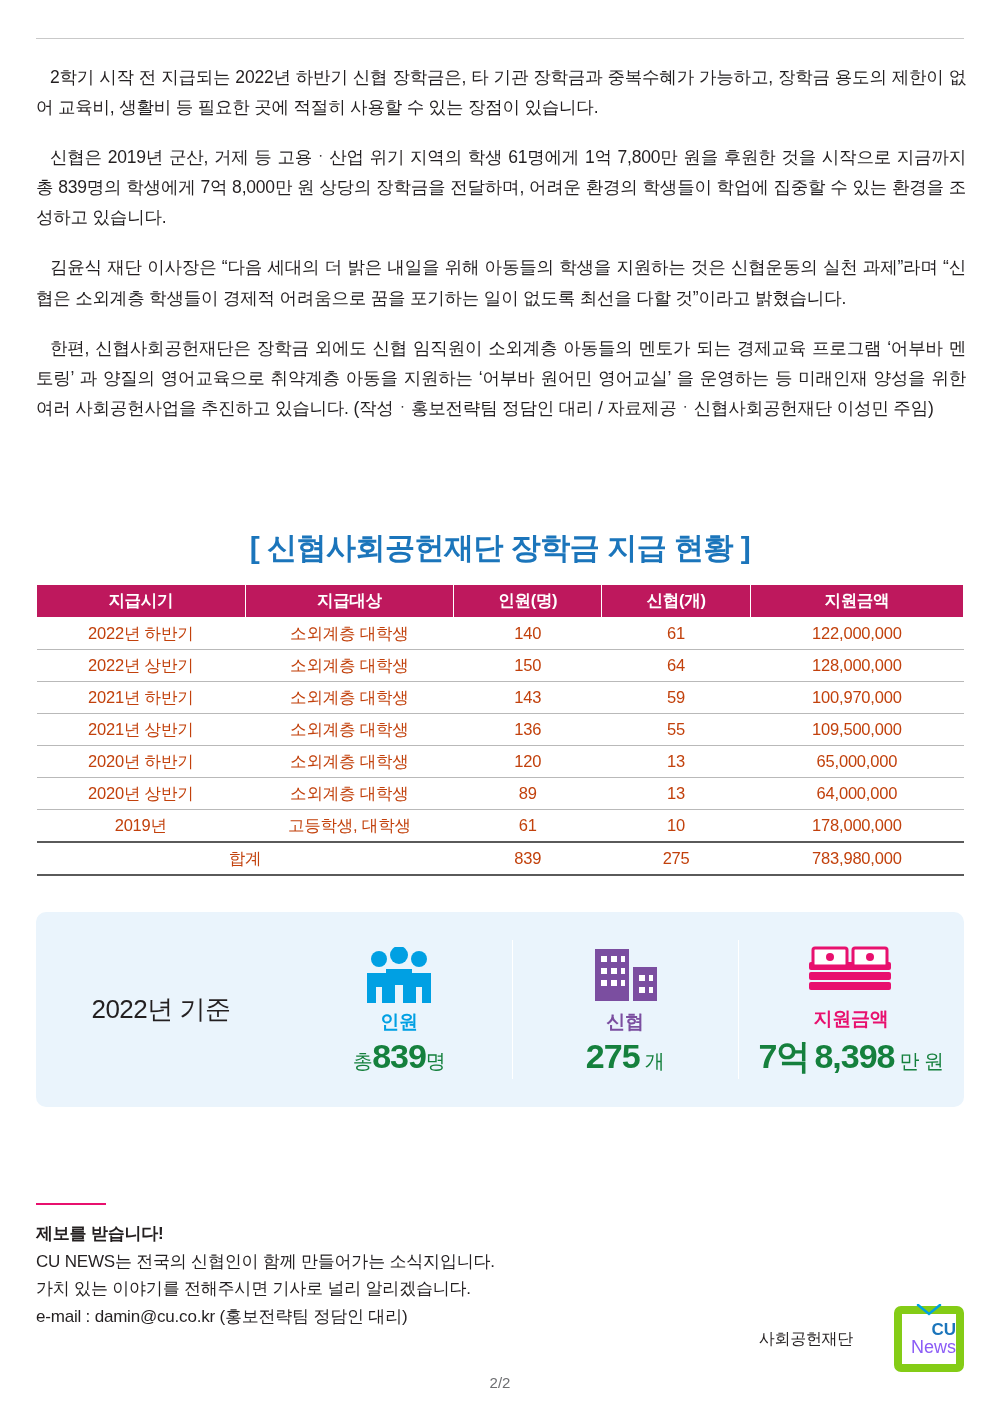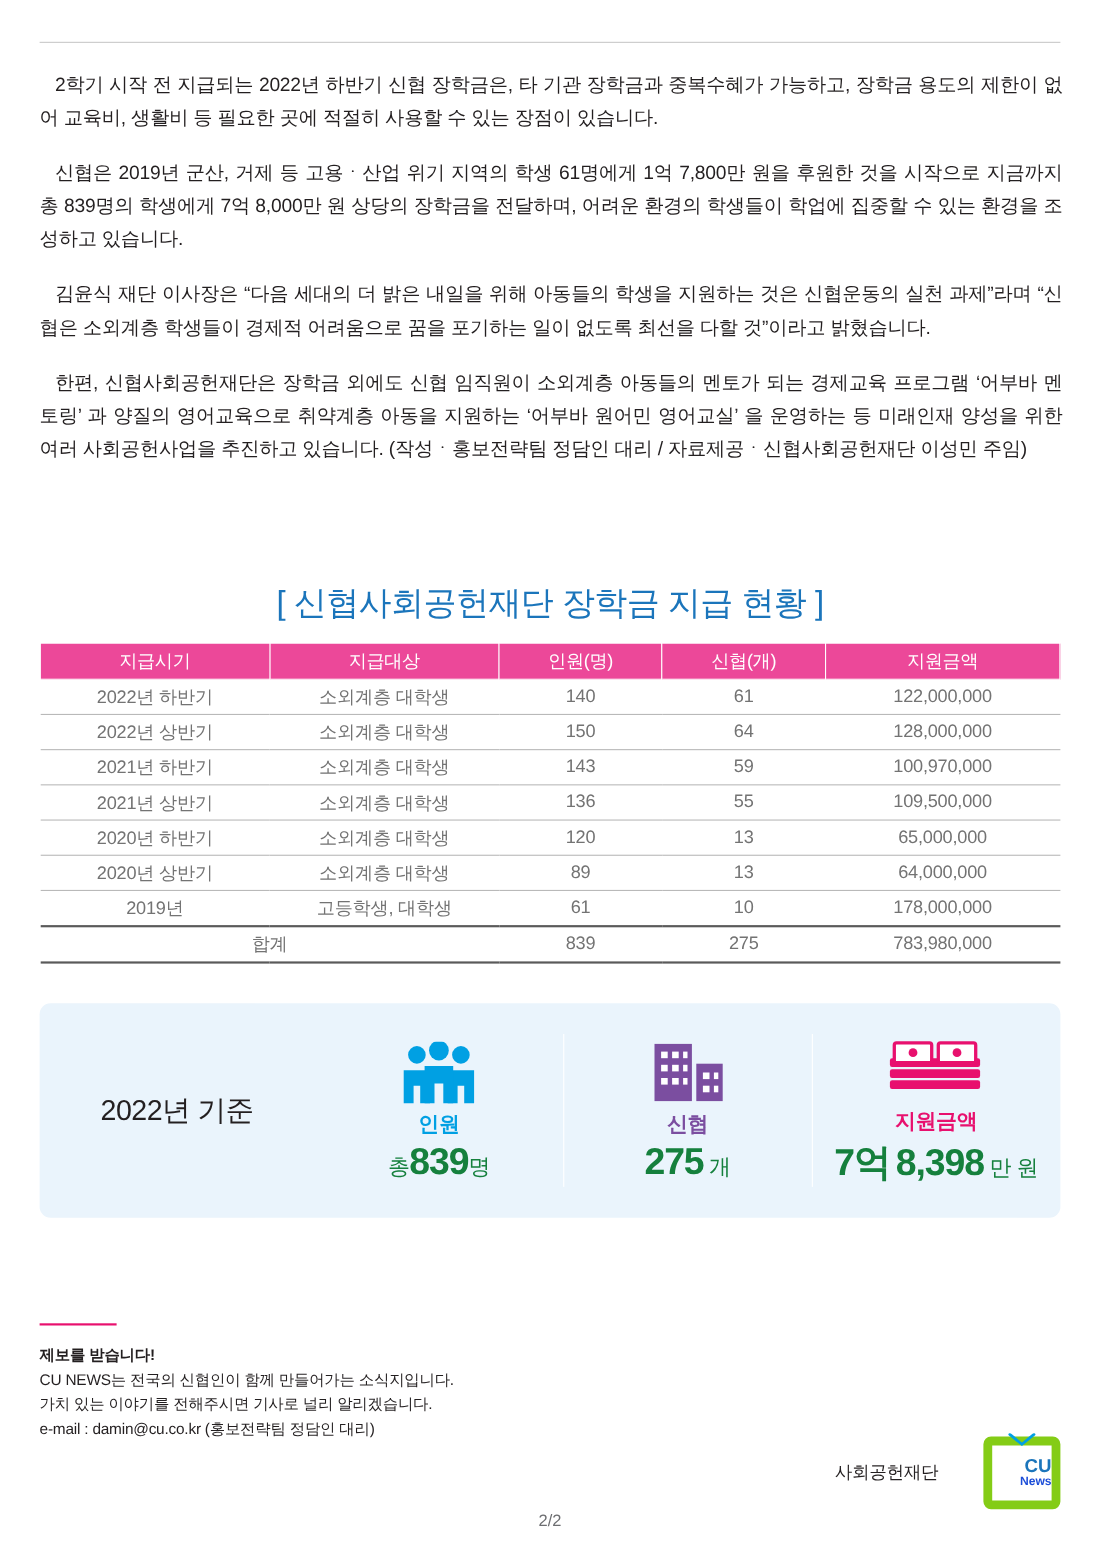--- a/index.html
+++ b/index.html
@@ -48,51 +48,51 @@
   }
 
   
   .section-title {
     position: absolute;
     top: 528px;
     left: 0;
     width: 1000px;
     text-align: center;
     font-size: 30px;
-    font-weight: normal;
+    font-weight: bold;
     color: #1b75bb;
     letter-spacing: -0.5px;
   }
 
   
   .table-wrap {
     position: absolute;
     top: 584px;
     left: 36px;
     width: 928px;
   }
   table.data {
     width: 100%;
     border-collapse: collapse;
     font-size: 16.5px;
   }
   table.data th {
-    background: #ec4899;
+    background: #be185d;
     color: #ffffff;
-    font-weight: normal;
+    font-weight: bold;
     height: 30px;
     border: 1px solid #ffffff;
     font-size: 16.5px;
     letter-spacing: -0.3px;
   }
   table.data td {
     height: 29px;
     text-align: center;
     border-bottom: 1px solid #b9b9b9;
-    color: #737373;
+    color: #c2410c;
     letter-spacing: -0.2px;
   }
   table.data tbody tr:first-child td {
     border-top: none;
   }
   table.data tr.total td {
     border-top: 2px solid #5a5a5a;
     border-bottom: 2px solid #5a5a5a;
   }
   .col1 { width: 22.5%; }
@@ -175,21 +175,21 @@
     left: 36px;
     width: 70px;
     height: 2px;
     background: #e8106e;
   }
   .footer {
     position: absolute;
     top: 1220px;
     left: 36px;
     width: 700px;
-    font-size: 14px;
+    font-size: 17px;
     line-height: 1.62;
     color: #231f20;
     letter-spacing: -0.2px;
   }
   .footer .strong {
     font-weight: bold;
   }
   .footer-logo {
     position: absolute;
     top: 1306px;
@@ -216,23 +216,23 @@
     position: relative;
     background: #ffffff;
     margin-left: 31px;
   }
   .cu-badge .cu {
     font-size: 17px;
     font-weight: bold;
     color: #1b75bb;
   }
   .cu-badge .news {
-    font-size: 11px;
-    font-weight: bold;
-    color: #1d4ed8;
+    font-size: 18px;
+    font-weight: normal;
+    color: #8b5cf6;
   }
   .cu-badge .antenna {
     position: absolute;
     top: -11px;
     left: 50%;
     transform: translateX(-50%);
   }
   .page-num {
     position: absolute;
     top: 1374px;

